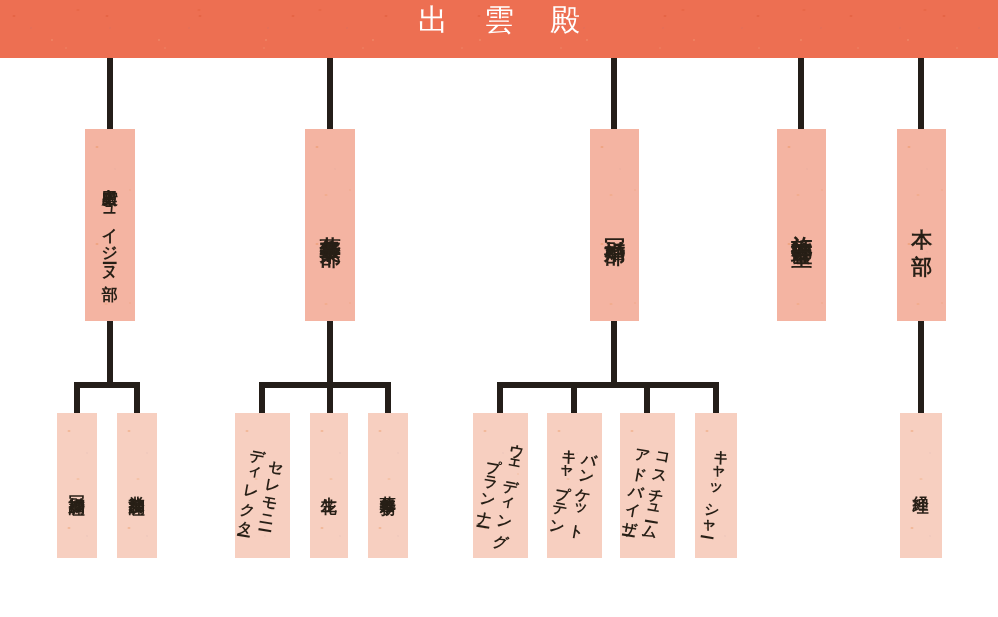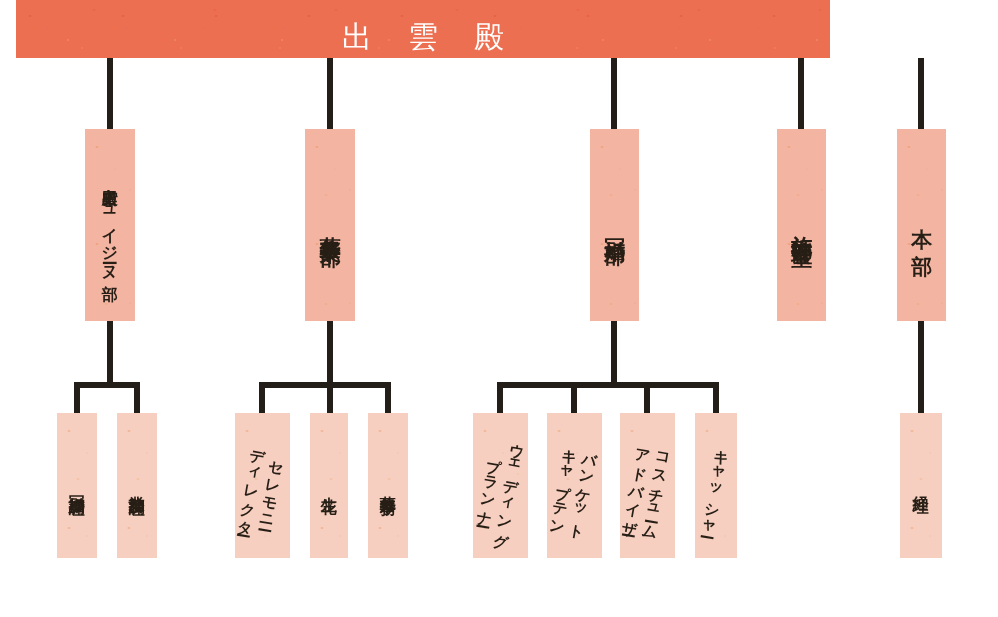--- a/index.html
+++ b/index.html
@@ -37,24 +37,24 @@
       radial-gradient(circle 1.2px at 31px 28px, rgba(150,105,140,.4), transparent 72%),
       radial-gradient(ellipse 3.4px 1.4px at 78px 10px, rgba(214,80,40,.5), transparent 70%),
       radial-gradient(ellipse 2.2px 1px at 66px 48px, rgba(248,216,178,.45), transparent 70%),
       radial-gradient(circle 1px at 9px 45px, rgba(210,70,35,.45), transparent 72%);
     background-size: 93px 57px, 107px 53px, 79px 47px, 121px 59px, 99px 51px, 83px 43px;
   }
 
   
   .bar {
     position: absolute;
-    left: 16px; top: 0;
-    width: 814px; height: 58px;
+    left: 0; top: 0;
+    width: 998px; height: 58px;
     display: flex;
-    align-items: flex-end;
+    align-items: flex-start;
     justify-content: center;
   }
   .bar h1 {
     color: #ffffff;
     font-size: 30px;
     font-weight: 500;
     letter-spacing: 36px;
     text-indent: 36px;
     white-space: nowrap;
   }

